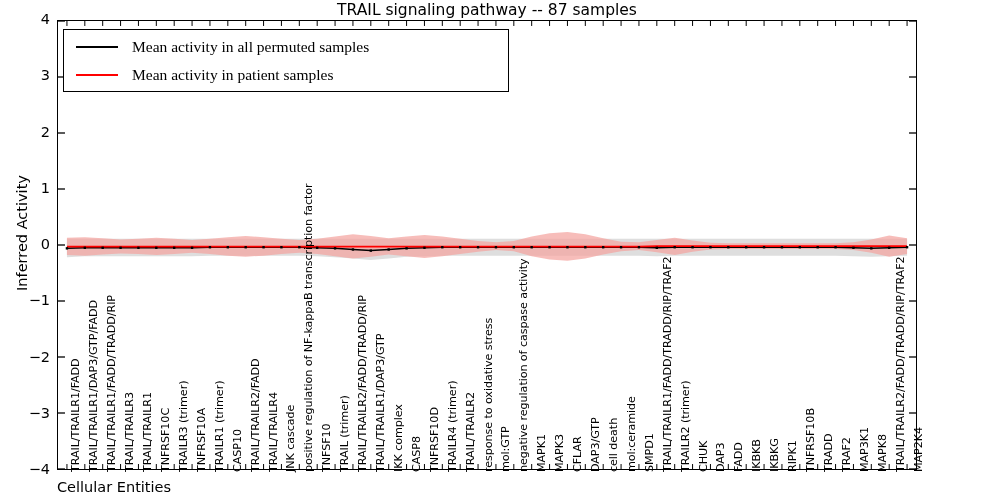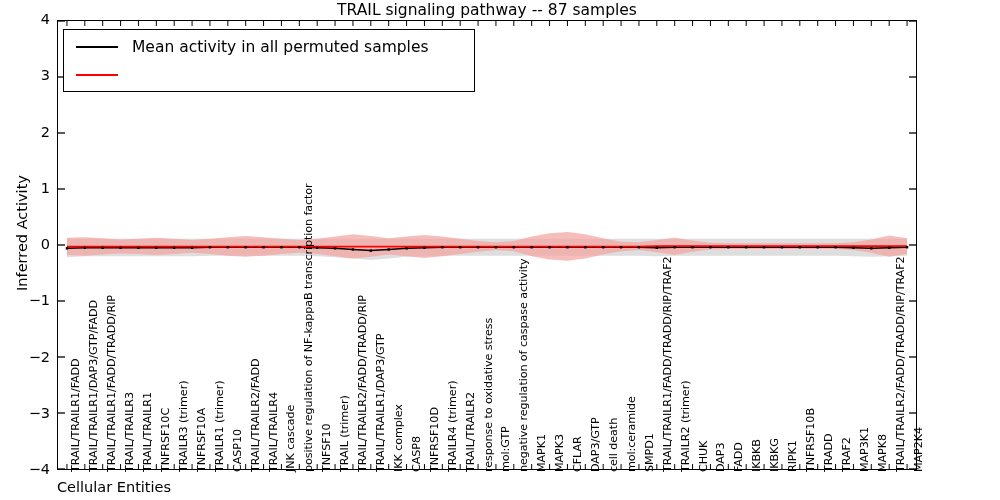--- a/index.html
+++ b/index.html
@@ -103,25 +103,26 @@
     top: 479px;
     width: 860px;
     font-size: 14.5px;
     white-space: nowrap;
   }
   
   #legend {
     position: absolute;
     left: 63px;
     top: 29px;
-    width: 412px;
+    width: 446px;
     height: 63px;
     border: 1.2px solid #000;
     background: #ffffff;
     box-sizing: border-box;
+    font-family: Liberation Serif, serif;
   }
   .legend-row {
     position: absolute;
     left: 0;
     width: 100%;
     height: 28px;
   }
   .legend-row.r0 { top: 3px; }
   .legend-row.r1 { top: 31px; }
   .legend-swatch {
@@ -384,16 +385,17 @@
     </div>
   <div id="xlabel">Cellular Entities</div>
 
   <div id="legend">
     <div class="legend-row r0">
       <div class="legend-swatch" style="background:#000000;"></div>
       <div class="legend-text">Mean activity in all permuted samples</div>
     </div>
     <div class="legend-row r1">
       <div class="legend-swatch" style="background:#ff0000;"></div>
+      <div class="legend-text">Mean activity in patient samples</div>
     </div>
   </div>
 
 </div>
 
 </body></html>

